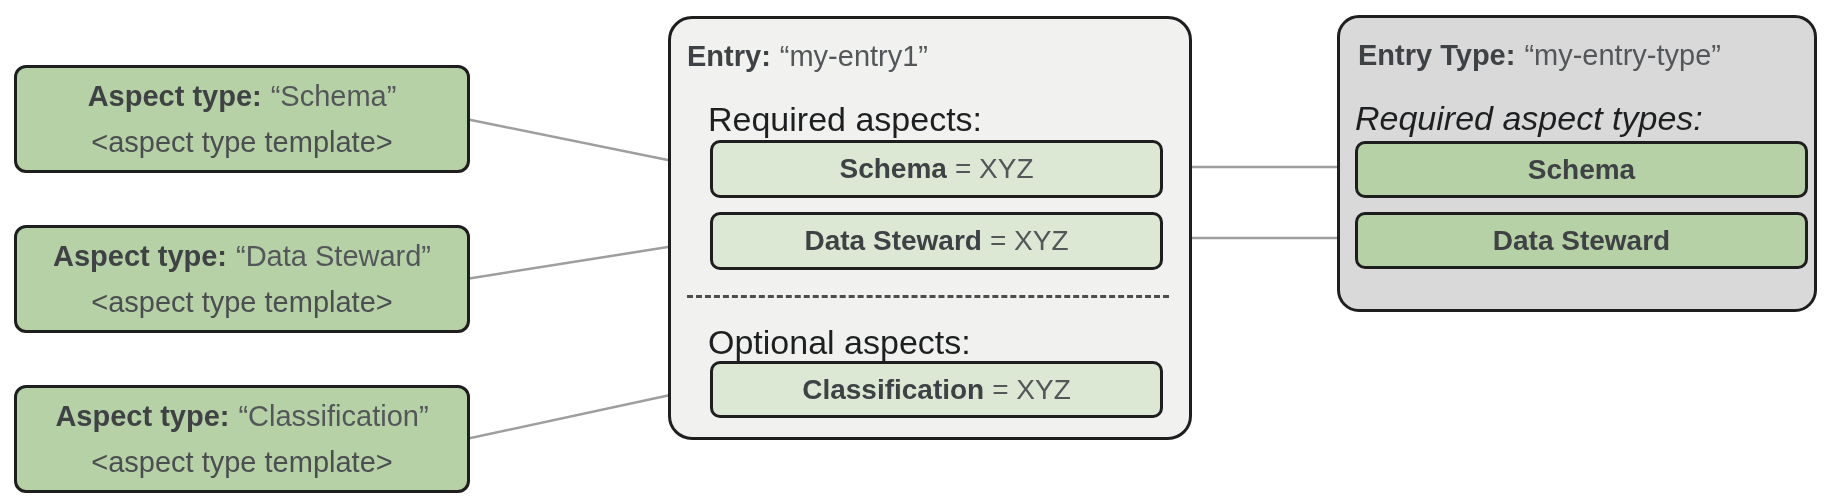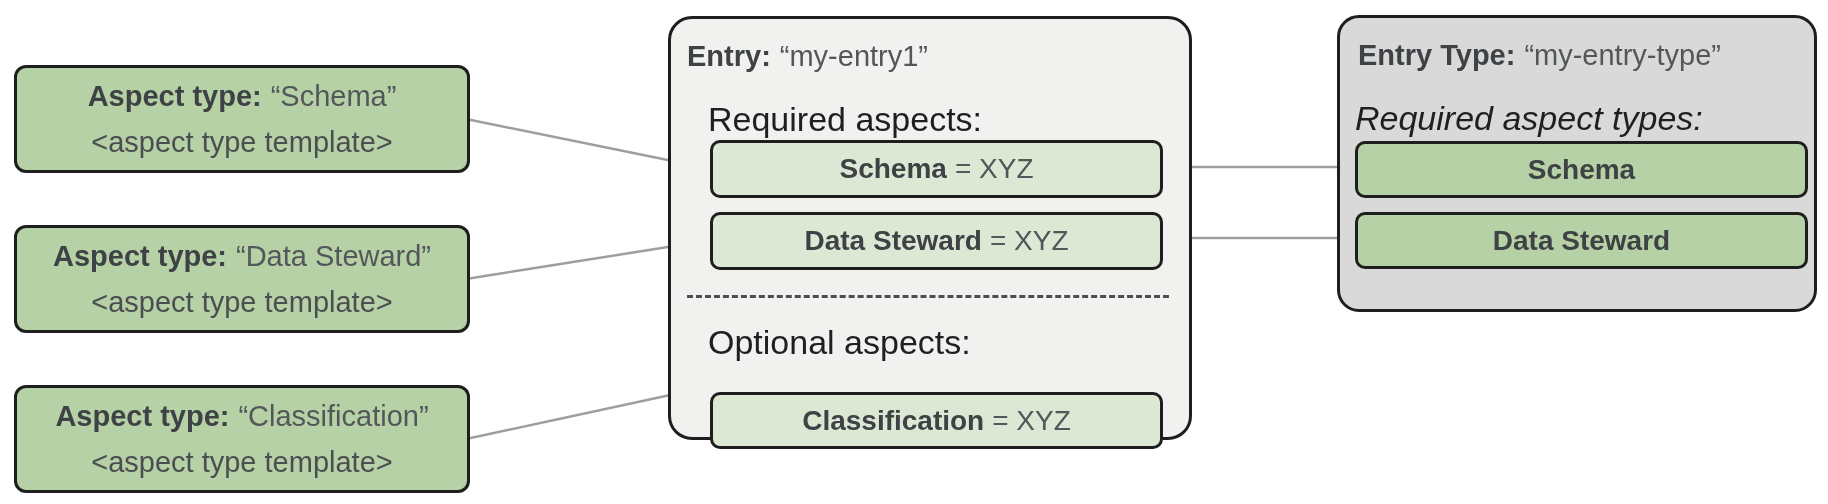--- a/index.html
+++ b/index.html
@@ -78,21 +78,21 @@
     border-radius: 10px;
     background: var(--light-green);
     display: flex;
     align-items: center;
     justify-content: center;
     font-size: 28px;
     white-space: nowrap;
   }
   #entry-row-schema { top: 121px; }
   #entry-row-data-steward { top: 193px; }
-  #entry-row-classification { top: 342px; height: 57px; margin-top: 31px; }
+  #entry-row-classification { top: 342px; height: 57px; }
   .row-name { font-weight: 700; color: var(--text-bold); }
   .row-value { color: var(--text-regular); margin-left: 8px; }
   .divider {
     position: absolute;
     left: 16px;
     top: 276px;
     width: 482px;
     height: 0;
     border-top: 3px dashed #4d4d4d;
   }

